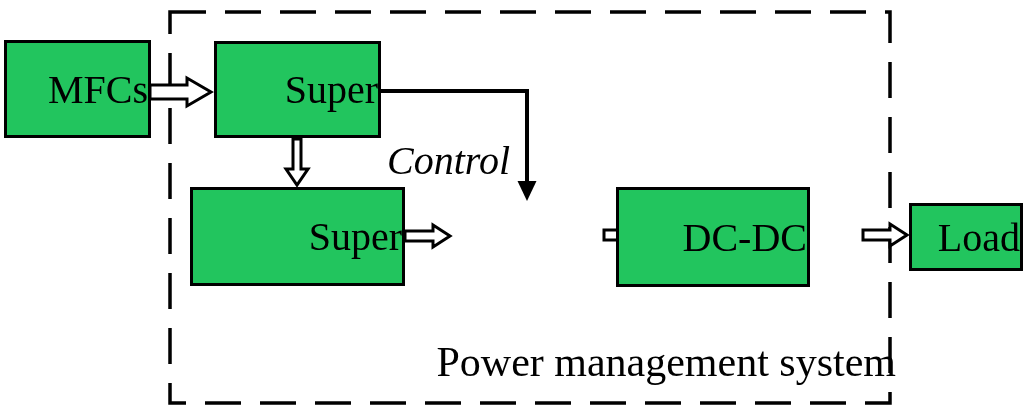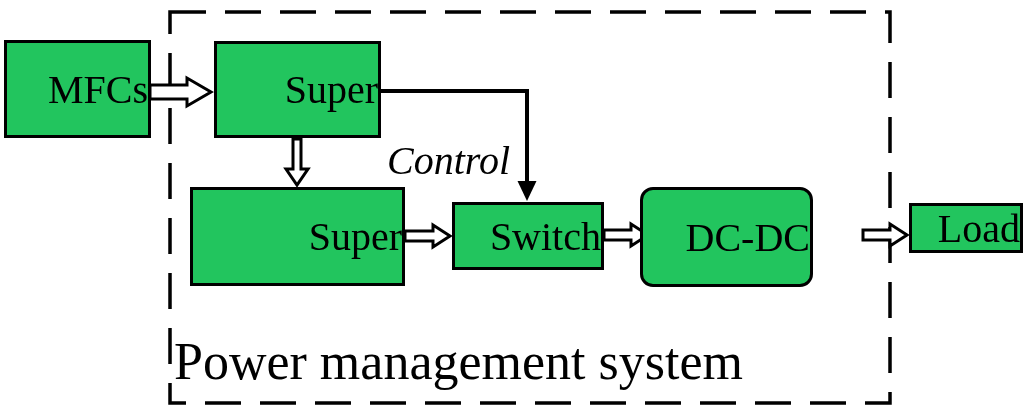--- a/index.html
+++ b/index.html
@@ -38,25 +38,25 @@
     white-space: nowrap;
   }
   .floating-label {
     position: absolute;
     font-size: 40px;
     line-height: 44px;
     white-space: nowrap;
   }
   .system-label {
     position: absolute;
-    left: 174px;
+    left: 156px;
     top: 339px;
     width: 740px;
-    text-align: left;
-    font-size: 52px;
+    text-align: right;
+    font-size: 42px;
     line-height: 46px;
     white-space: nowrap;
   }
 </style>
 </head>
 <body>
 
 <div class="canvas">
 
   <svg class="layer" viewBox="0 0 1024 410" xmlns="http://www.w3.org/2000/svg">
@@ -82,29 +82,26 @@
   </div>
 
   <div class="box" style="left:214px; top:41px; width:167px; height:97px;">
     <span>Super</span>
   </div>
 
   <div class="box" style="left:190px; top:187px; width:215px; height:99px;gap:16px;">
     <span>Super</span>
   </div>
 
-  <div class="box" style="left:452px; top:202px; width:152px; height:68px;">
-    <span>Switch</span>
-  </div>
 
-  <div class="box" style="left:640px; top:187px; width:173px; height:100px;border-radius:13px;">
+  <div class="box" style="left:616px; top:187px; width:194px; height:100px;">
     <span>DC-DC</span>
   </div>
 
-  <div class="box" style="left:909px; top:203px; width:114px; height:50px;">
+  <div class="box" style="left:909px; top:203px; width:114px; height:68px;">
     <span>Load</span>
   </div>
 
   <div class="floating-label" style="left:387px; top:139px;font-style:italic;">Control</div>
 
   <div class="system-label">Power management system</div>
 
 </div>
 
 </body></html>

